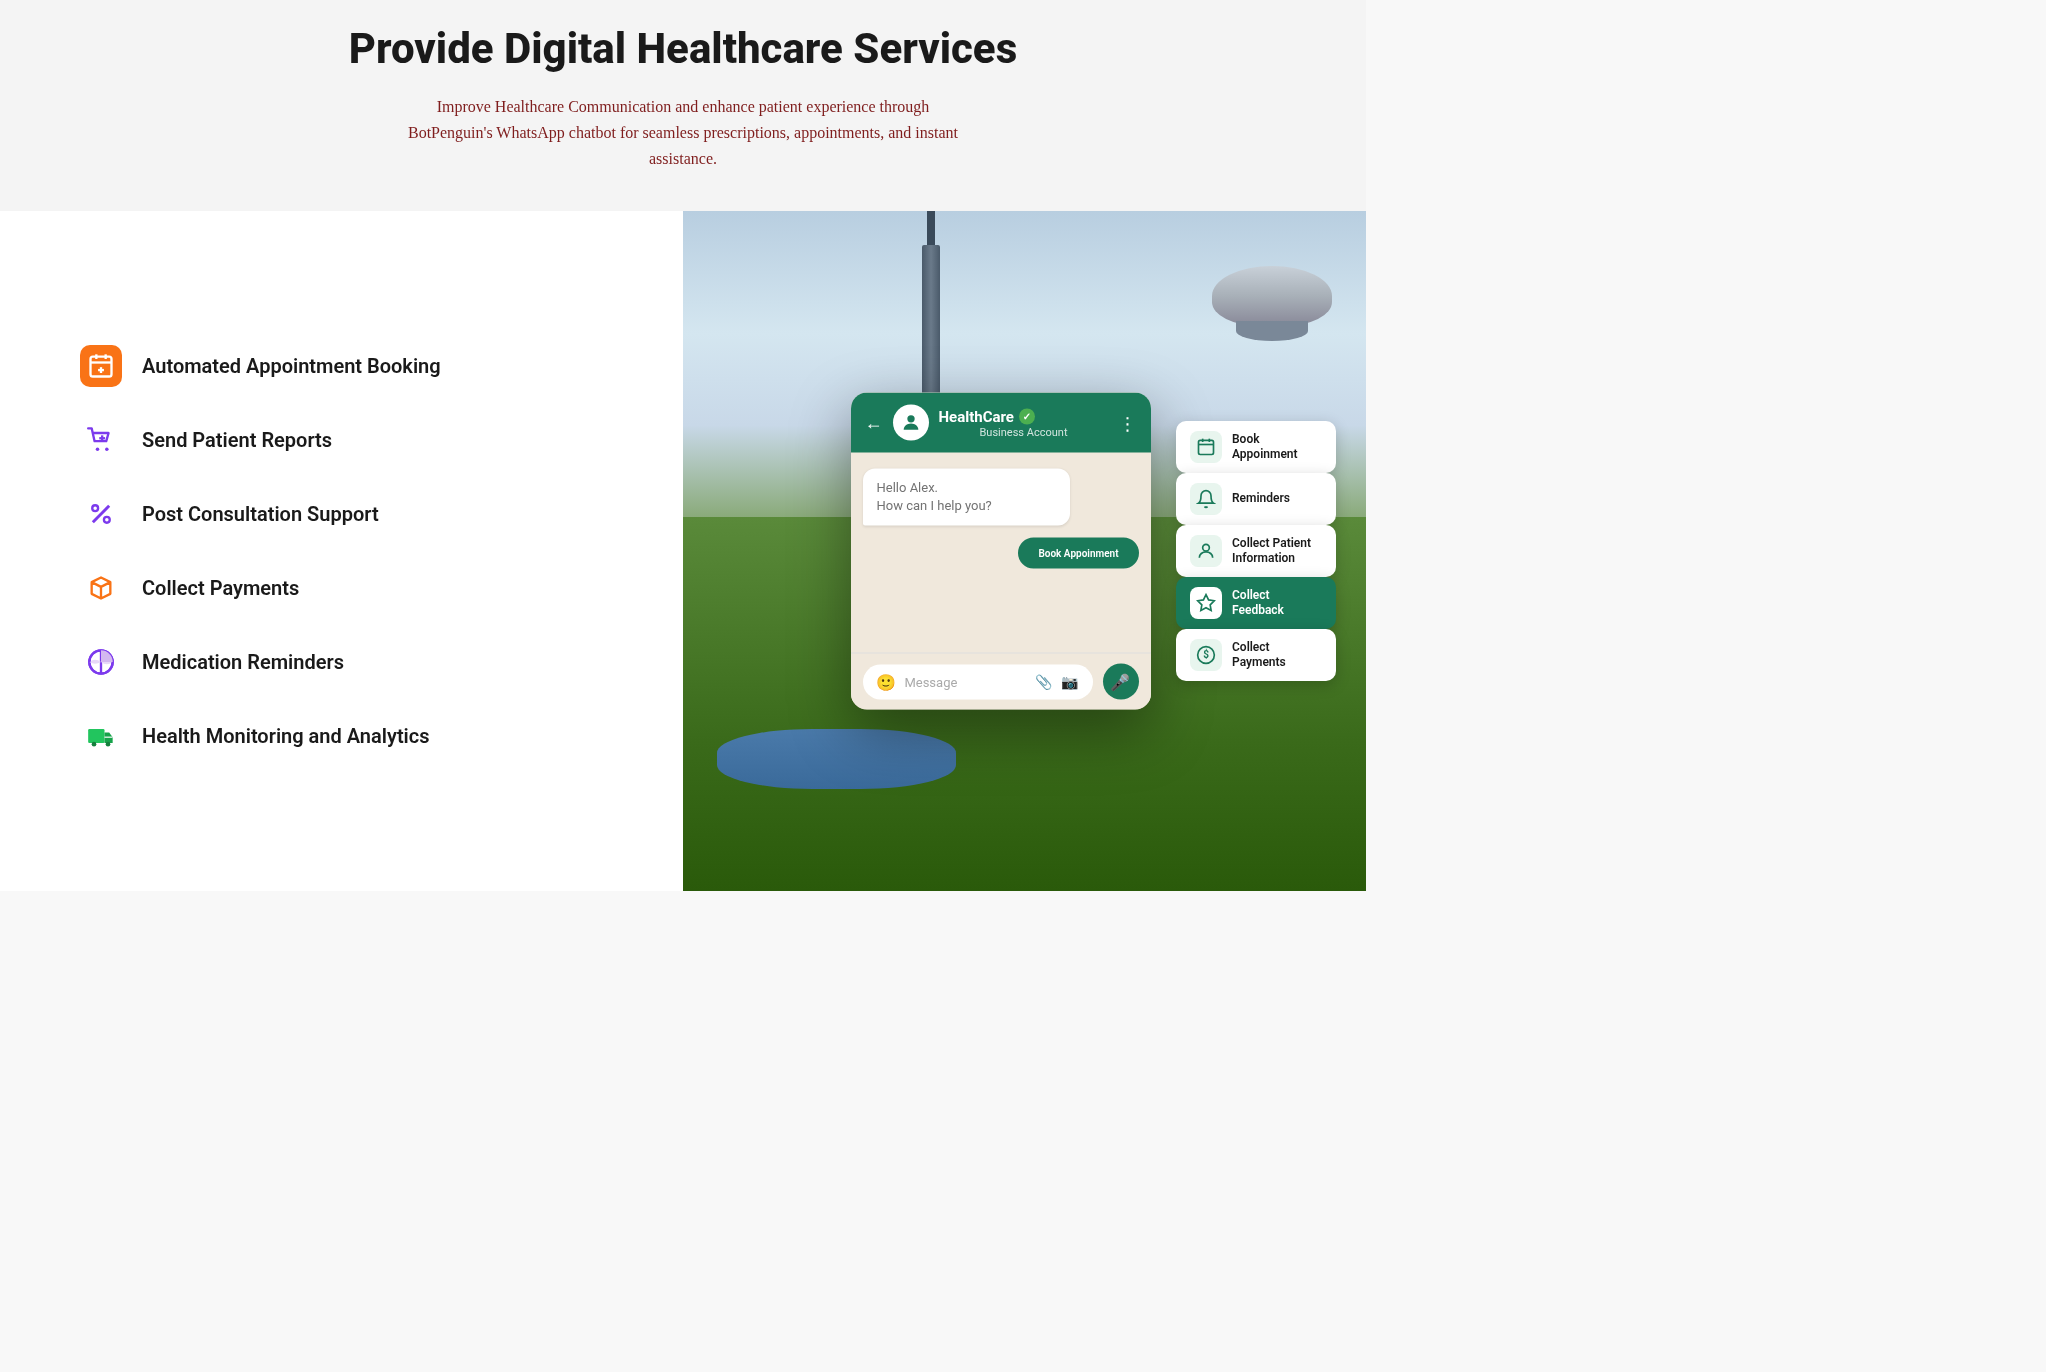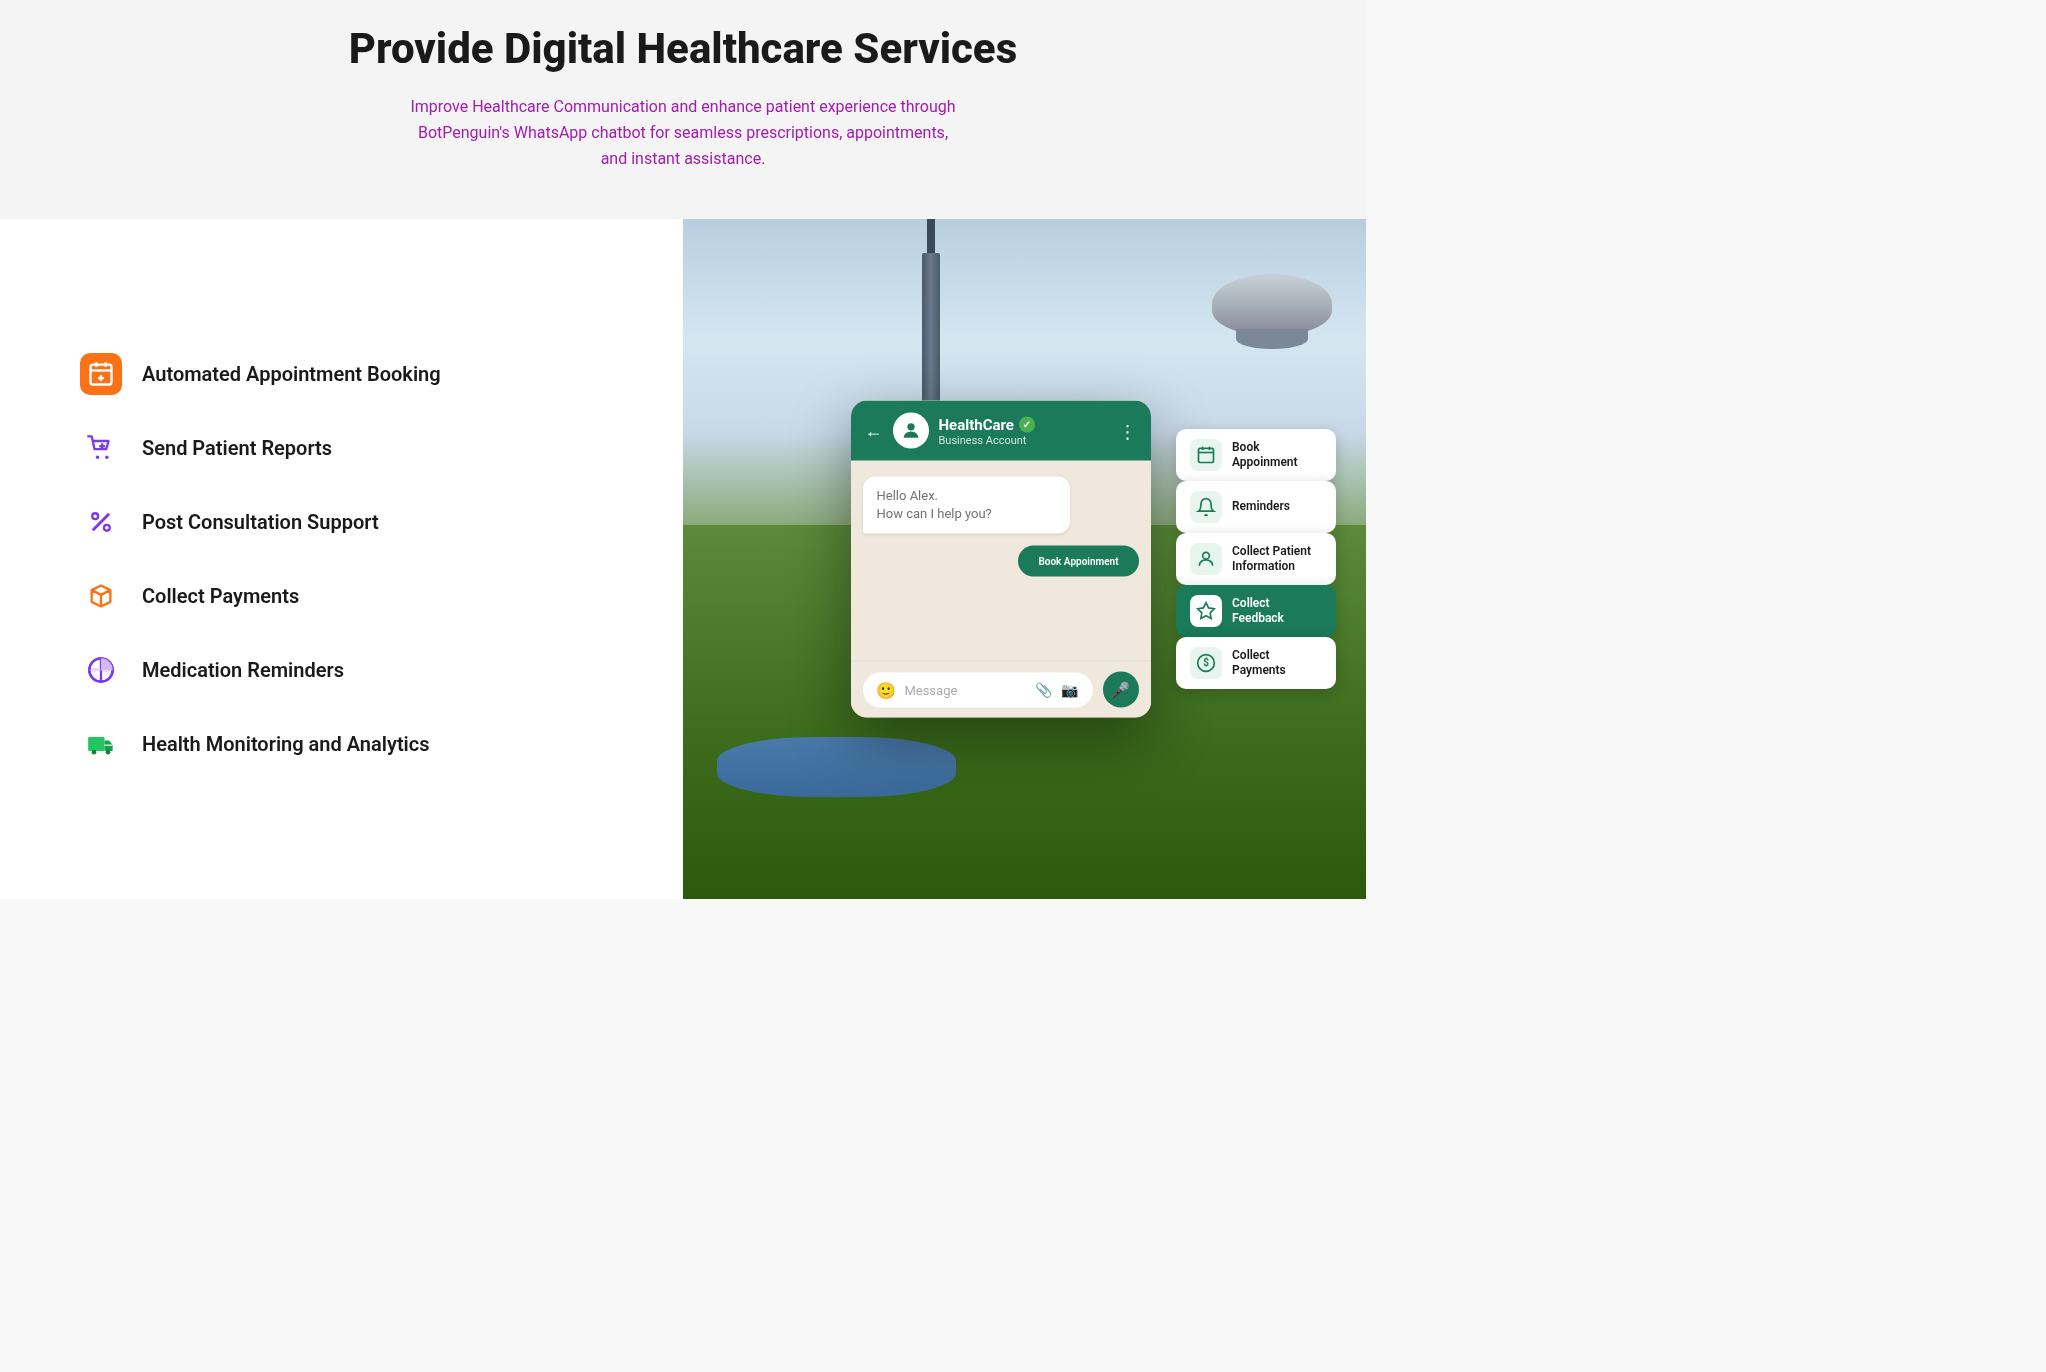--- a/index.html
+++ b/index.html
@@ -19,24 +19,25 @@
     }
     .main-title {
       font-size: 42px;
       font-weight: 800;
       color: #1a1a1a;
       line-height: 1.2;
       margin-bottom: 20px;
     }
     .subtitle {
       font-size: 16px;
-      color: #a21caf;
+      color: #7f1d1d;
       max-width: 560px;
-      margin: 8px auto;
+      margin: 0 auto;
       line-height: 1.6;
+      font-family: Liberation Serif, serif;
     }
 
     
     .content-section {
       display: flex;
       background: #fff;
       min-height: 680px;
     }
 
     
@@ -170,20 +171,21 @@
       display: flex;
       align-items: center;
       justify-content: center;
       font-size: 18px;
       color: #1a7a5a;
       font-weight: bold;
     }
 
     .chat-info {
       flex: 1;
+      text-align: center;
     }
 
     .chat-name {
       color: white;
       font-weight: 700;
       font-size: 15px;
       display: flex;
       align-items: center;
       gap: 5px;
     }

